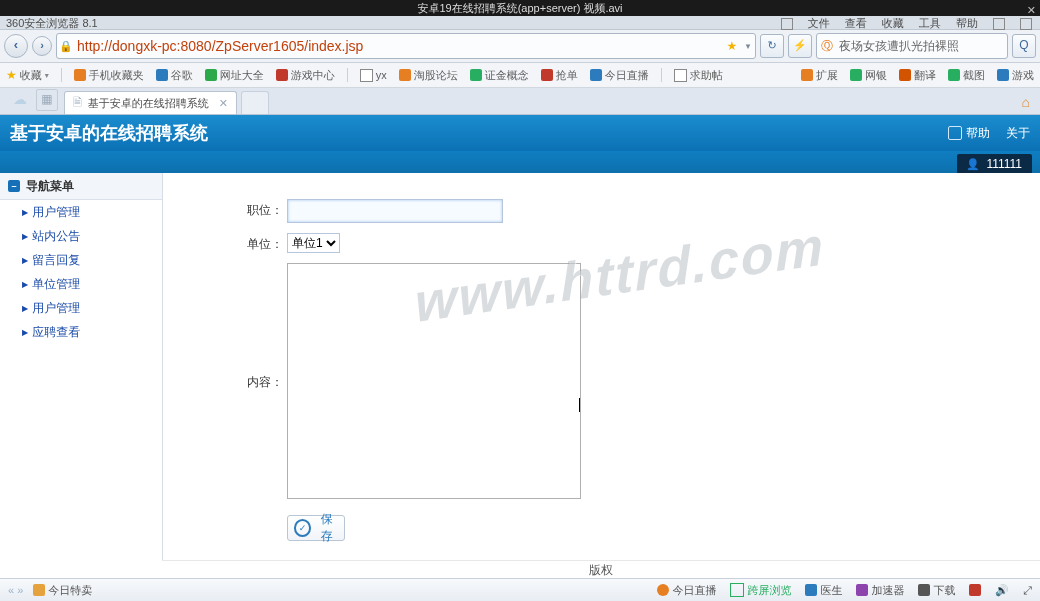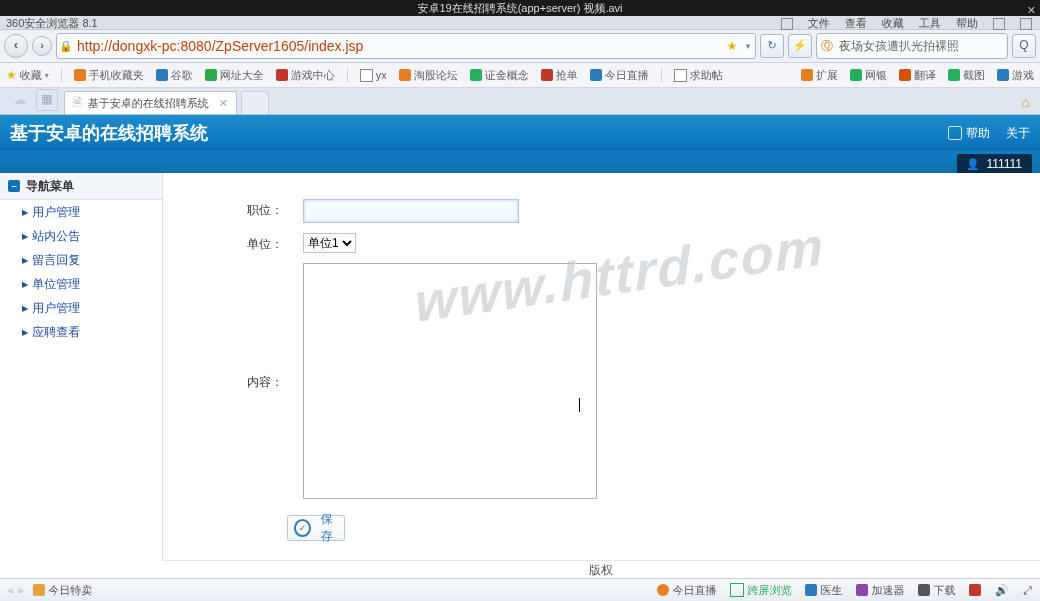--- a/index.html
+++ b/index.html
@@ -66,21 +66,21 @@
   .sidebar{width:162px;background:#fff;border-right:1px solid #d6dde5;display:flex;flex-direction:column;}
   .side-title{height:28px;background:linear-gradient(#1398db,#0c80c1);color:#fff;font-size:13px;display:flex;align-items:center;padding-left:10px;gap:6px;font-weight:bold;}
   .side-title .cube{width:12px;height:12px;background:#27d06c;border-radius:2px;display:inline-block;}
   .side-sub{height:26px;background:#f2f6fb;border-bottom:1px solid #d9e1ea;display:flex;align-items:center;padding-left:8px;gap:6px;font-size:12px;color:#333;font-weight:bold;}
   .side-sub .sq{width:12px;height:12px;background:#1570b8;color:#fff;font-size:9px;text-align:center;line-height:12px;border-radius:2px;}
   .side-item{height:24px;display:flex;align-items:center;padding-left:22px;font-size:12px;color:#1a4aa8;gap:4px;}
   .side-item .tri{color:#1a4aa8;font-size:8px;}
 
   .content{flex:1;position:relative;padding:26px 0 0 60px;overflow:hidden;}
   .form-row{display:flex;align-items:flex-start;margin-bottom:10px;}
-  .form-row label{width:60px;text-align:right;color:#333;font-size:12px;padding-right:20px;padding-top:3px;}
+  .form-row label{width:60px;text-align:right;color:#333;font-size:12px;padding-right:4px;padding-top:3px;}
   .form-row input[type=text]{width:210px;height:20px;border:1px solid #b6c6df;background:#f6fbff;box-shadow:0 0 3px #9ec7ef inset;}
   .form-row select{height:20px;font-size:12px;border:1px solid #b6c6df;background:#fff;}
   .form-row textarea{width:288px;height:230px;border:1px solid #b0b0b0;resize:none;font-size:12px;}
   .save-btn{margin-left:64px;margin-top:6px;height:26px;width:58px;border:1px solid #b9c6d6;border-radius:3px;background:linear-gradient(#ffffff,#f1f4f8);display:inline-flex;align-items:center;justify-content:center;gap:4px;font-size:12px;color:#2b7bbd;}
   .save-btn .chk{width:14px;height:14px;border:2px solid #2b7bbd;border-radius:50%;display:inline-flex;align-items:center;justify-content:center;font-size:9px;}
 
   
   .wm{position:absolute;left:250px;top:70px;font-size:54px;font-weight:bold;font-style:italic;color:rgba(140,150,160,0.32);transform:rotate(-8deg) skewX(-6deg);letter-spacing:2px;pointer-events:none;white-space:nowrap;text-shadow:1px 1px 0 rgba(255,255,255,0.5);}
 
   .cursor{position:absolute;left:416px;top:225px;width:1px;height:14px;background:#000;}

